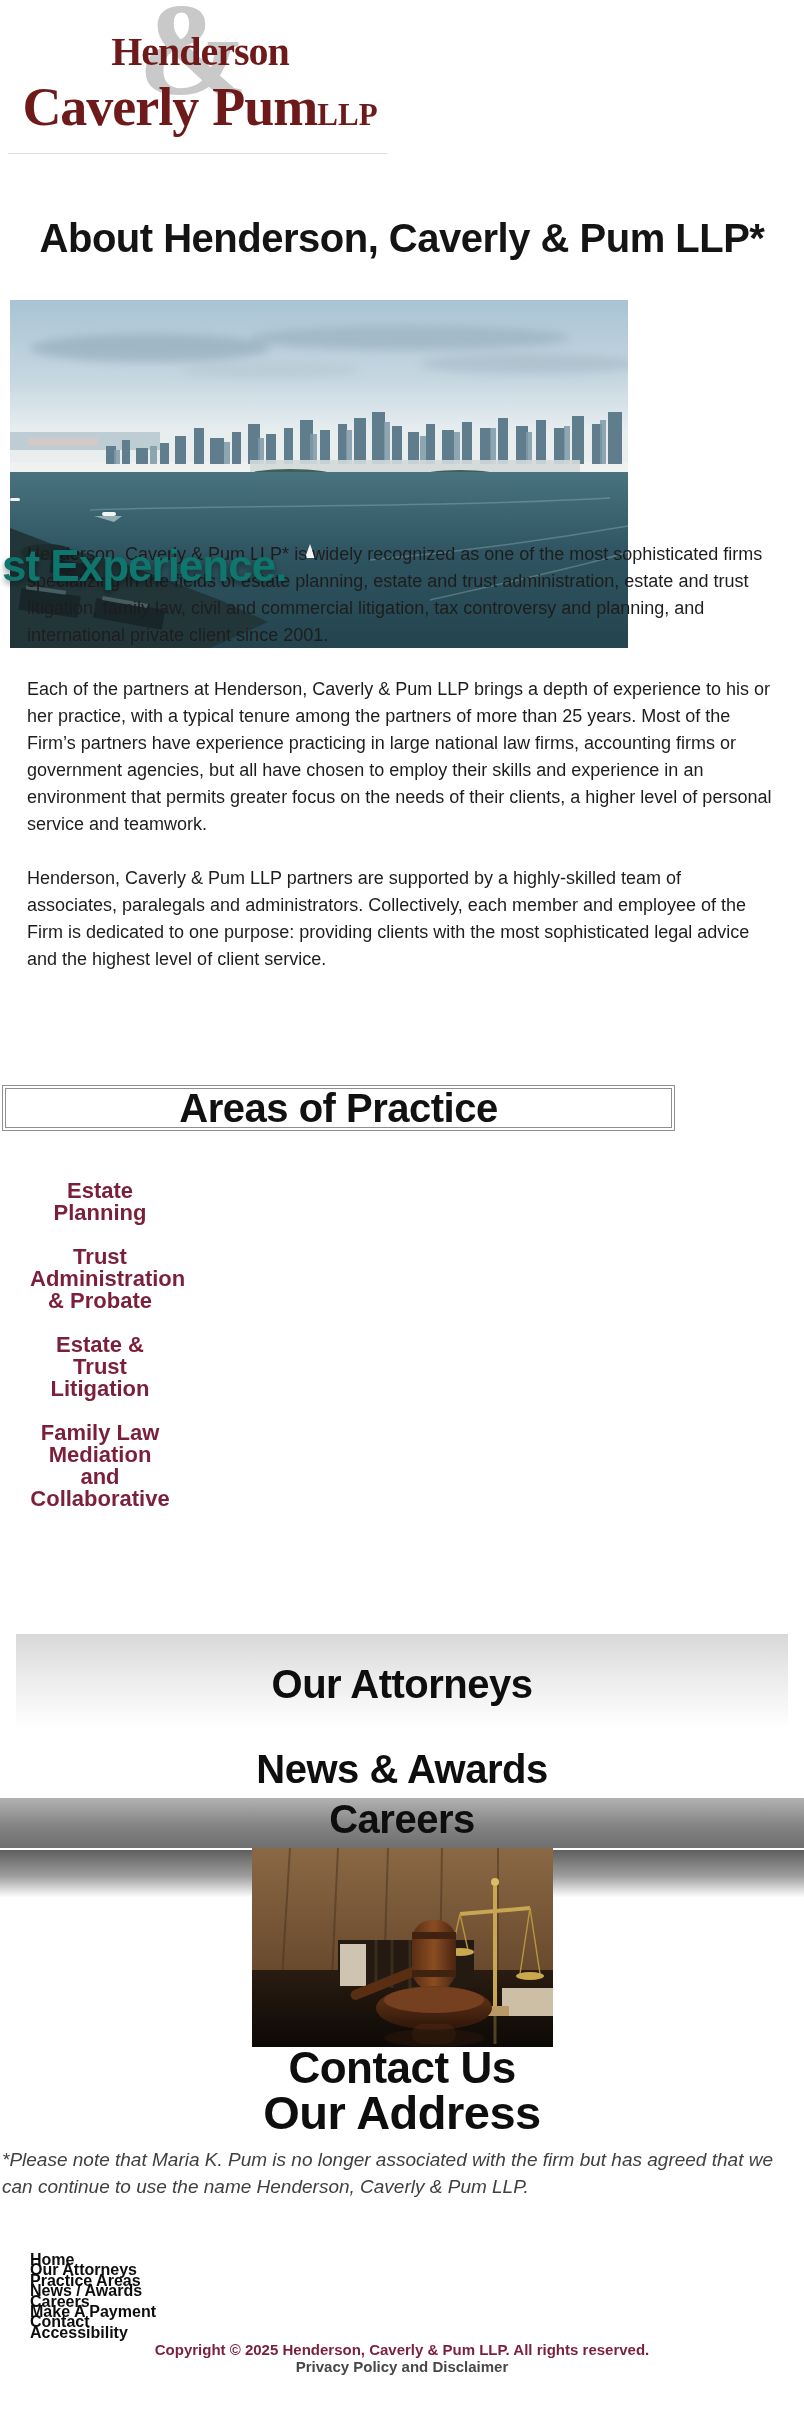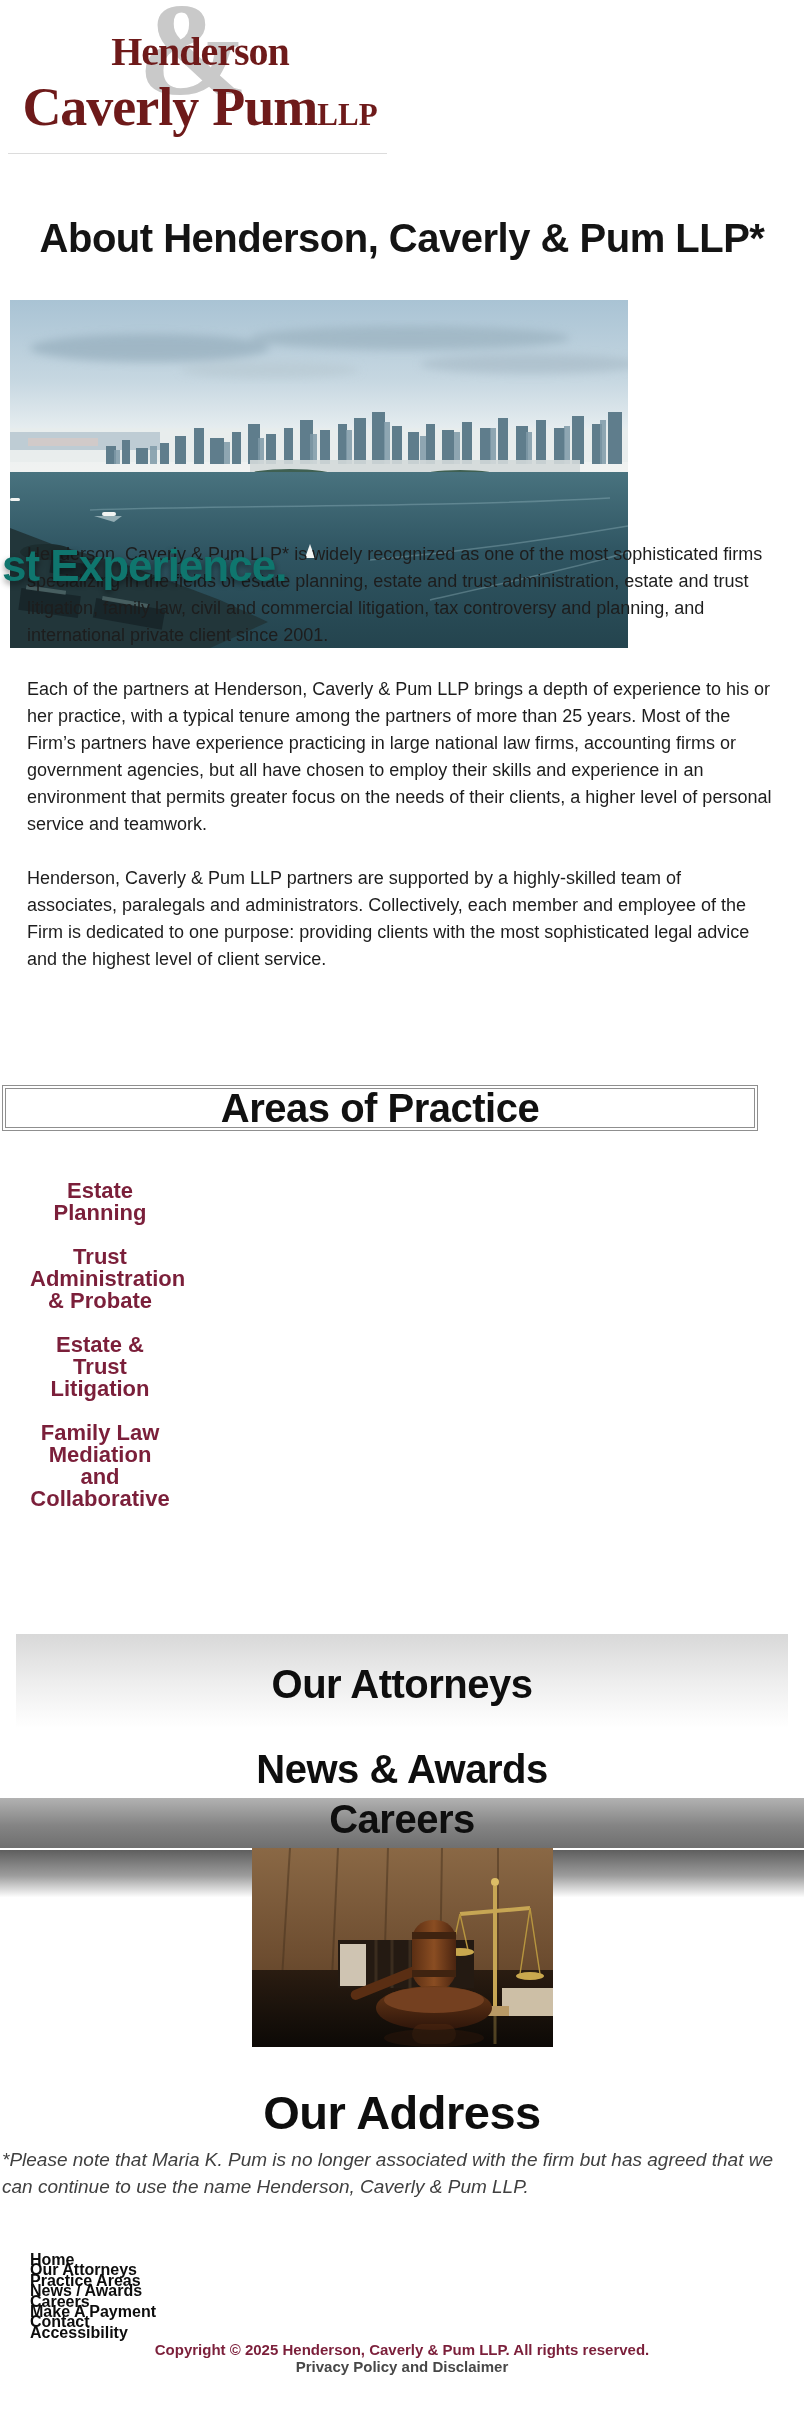--- a/index.html
+++ b/index.html
@@ -25,21 +25,21 @@
 
   
   .hero{left:10px;top:300px;width:618px;height:348px;z-index:1}
   .hero-overlay{left:2px;top:541px;z-index:3;color:#0f766e;font-size:44px;font-weight:bold;
            letter-spacing:-1px;text-shadow:0 3px 6px rgba(0,0,0,.45)}
 
   .copy{left:27px;top:541px;width:745px;z-index:2;font-size:18px;line-height:27px;color:#1d1d1d}
   .copy p{margin:0 0 27px 0}
 
   
-  .areas-box{left:2px;top:1085px;width:756px;height:46px;border:4px double #8f8f8f;
+  .areas-box{left:2px;top:1085px;width:673px;height:46px;border:4px double #8f8f8f;
              display:flex;align-items:center;justify-content:center;box-sizing:border-box}
   .areas-box span{font-size:40px;font-weight:bold;color:#111;letter-spacing:-0.5px}
 
   .practice{left:30px;top:1180px;width:140px;text-align:center}
   .practice a{display:block;margin:0 0 22px 0;font-size:22px;line-height:22px;font-weight:bold;
               color:#7b1f3a;text-decoration:none;cursor:pointer}
 
   
   .band-light{left:16px;top:1634px;width:772px;height:102px;
               background:linear-gradient(to bottom,#d8d8d8 0%,#ededed 45%,#ffffff 92%)}
@@ -293,20 +293,21 @@
       </g>
 
       <g opacity="0.35">
         <ellipse cx="182" cy="190" rx="50" ry="9" fill="#3a1d0d"></ellipse>
         <line x1="243" y1="168" x2="243" y2="196" stroke="#c7a654" stroke-width="3"></line>
         <rect x="160" y="176" width="44" height="20" rx="10" fill="#5a2e13"></rect>
       </g>
     </svg>
   </div>
 
+  <div class="abs h-sec h-contact">Contact Us</div>
   <div class="abs h-sec h-address">Our Address</div>
 
   <div class="abs disclaimer">*Please note that Maria K. Pum is no longer associated with the firm but has agreed that we can continue to use the name Henderson, Caverly &amp; Pum LLP.</div>
 
   <div class="abs foot-links">
     <a>Home</a>
     <a>Our Attorneys</a>
     <a>Practice Areas</a>
     <a>News / Awards</a>
     <a>Careers</a>

